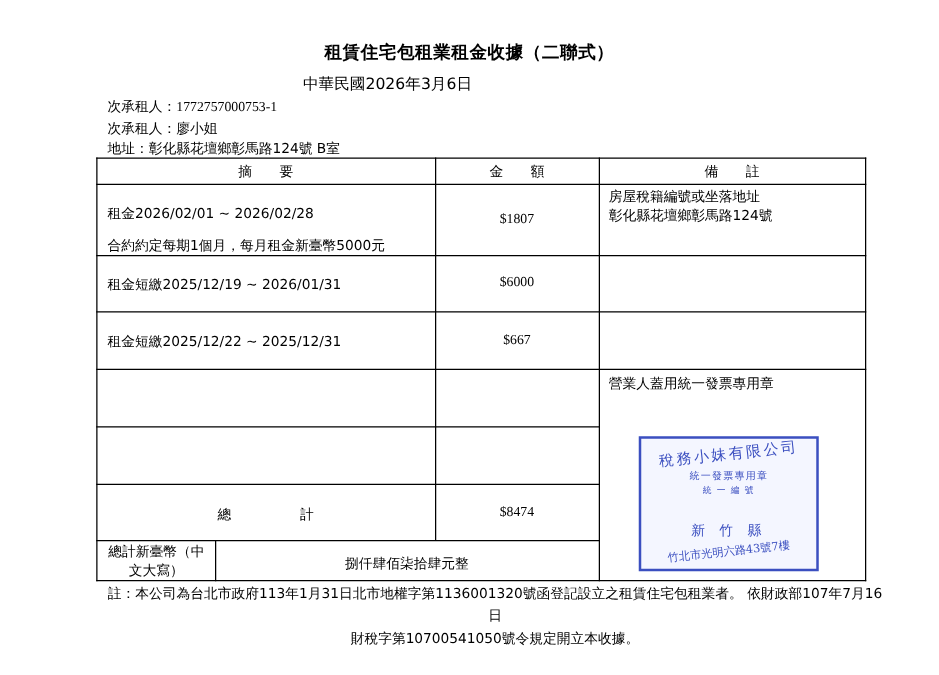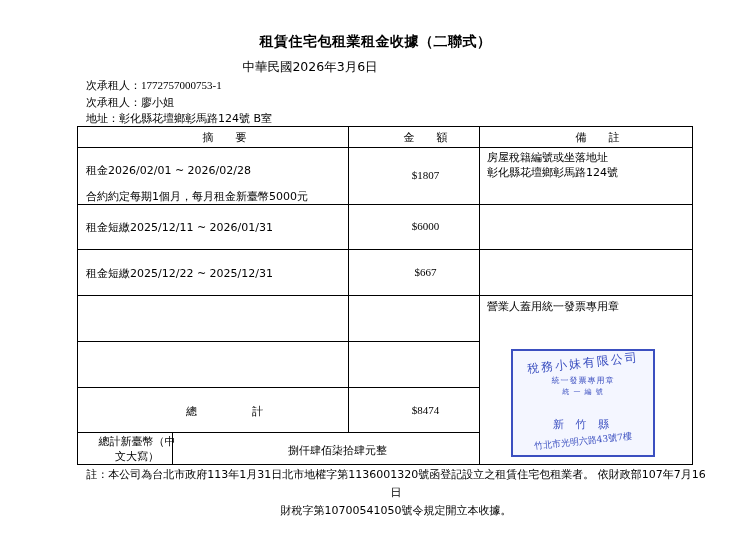--- a/index.html
+++ b/index.html
@@ -9,21 +9,21 @@
            font-family:"DejaVu Sans","Liberation Sans",sans-serif; font-weight:bold; font-size:14px; letter-spacing:0.5px; }
   .date { position:absolute; left:0; width:620px; top:59px; text-align:center;
           font-family:"DejaVu Sans","Liberation Sans",sans-serif; font-size:12.5px; }
   .meta { position:absolute; left:86px; font-size:11px;
           font-family:"DejaVu Sans","Liberation Sans",sans-serif; }
   .meta .v { font-family:"Liberation Serif",serif;margin-top:32px; }
   .hl { position:absolute; height:0; border-top:1.5px solid #000; }
   .vl { position:absolute; width:0; border-left:1.5px solid #000; }
   .cell { position:absolute; font-size:11px; font-family:"DejaVu Sans","Liberation Sans",sans-serif; }
   .num { font-family:"Liberation Serif",serif; font-size:11px; }
-  .ctr { text-align:center;padding-left:12px; }
+  .ctr { text-align:center; }
   .stamp { position:absolute; left:511px; top:349px; width:140px; height:104px;
            border:2px solid #3b4fc0; color:#3b4fc0; background:#f4f6ff; }
   .stamp div { position:absolute; left:0; width:100%; text-align:center;
                font-family:"DejaVu Serif","Liberation Serif",serif; }
   .note { position:absolute; left:86px; top:466px; width:620px; font-size:11px; line-height:18px;
           font-family:"DejaVu Sans","Liberation Sans",sans-serif;text-align:center; }
 </style>
 </head>
 <body>
 
@@ -64,21 +64,21 @@
 
   <div>
     <div class="cell" style="left:86px;top:163px">租金2026/02/01 ~ 2026/02/28</div>
     <div class="cell" style="left:86px;top:189px">合約約定每期1個月，每月租金新臺幣5000元</div>
     <div class="cell ctr num" style="left:348px;width:131px;top:169px">$1807</div>
     <div class="cell" style="left:487px;top:150px">房屋稅籍編號或坐落地址</div>
     <div class="cell" style="left:487px;top:165px">彰化縣花壇鄉彰馬路124號</div>
   </div>
 
   <div>
-    <div class="cell" style="left:86px;top:220px">租金短繳2025/12/11 ~ 2026/01/31</div>
+    <div class="cell" style="left:86px;top:220px">租金短繳2025/12/19 ~ 2026/01/31</div>
     <div class="cell ctr num" style="left:348px;width:131px;top:220px">$6000</div>
   </div>
 
   <div>
     <div class="cell" style="left:86px;top:266px">租金短繳2025/12/22 ~ 2025/12/31</div>
     <div class="cell ctr num" style="left:348px;width:131px;top:266px">$667</div>
   </div>
 
   <div class="cell" style="left:487px;top:299px">營業人蓋用統一發票專用章</div>
 

